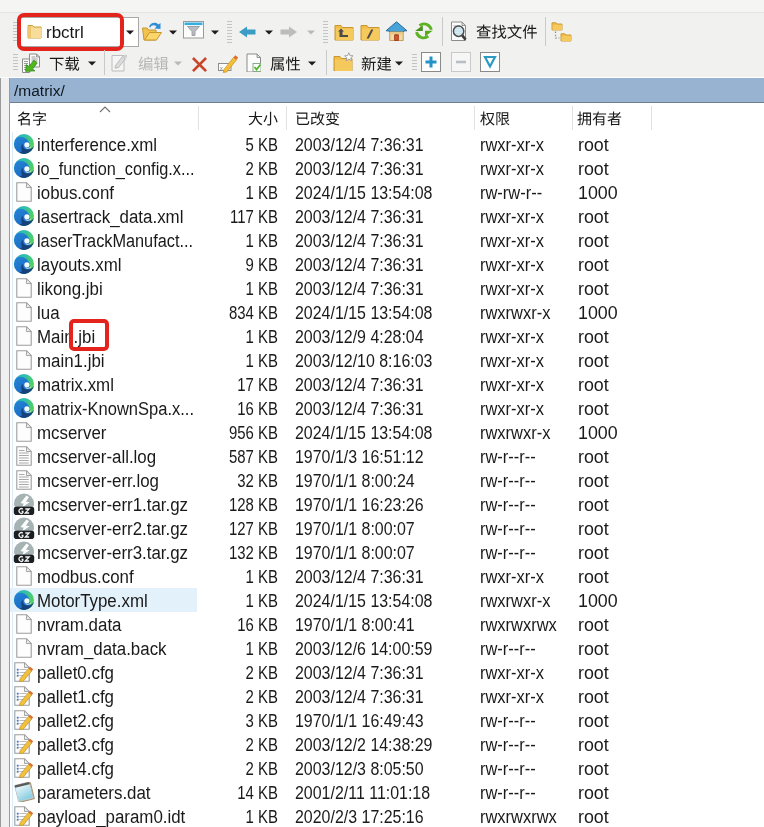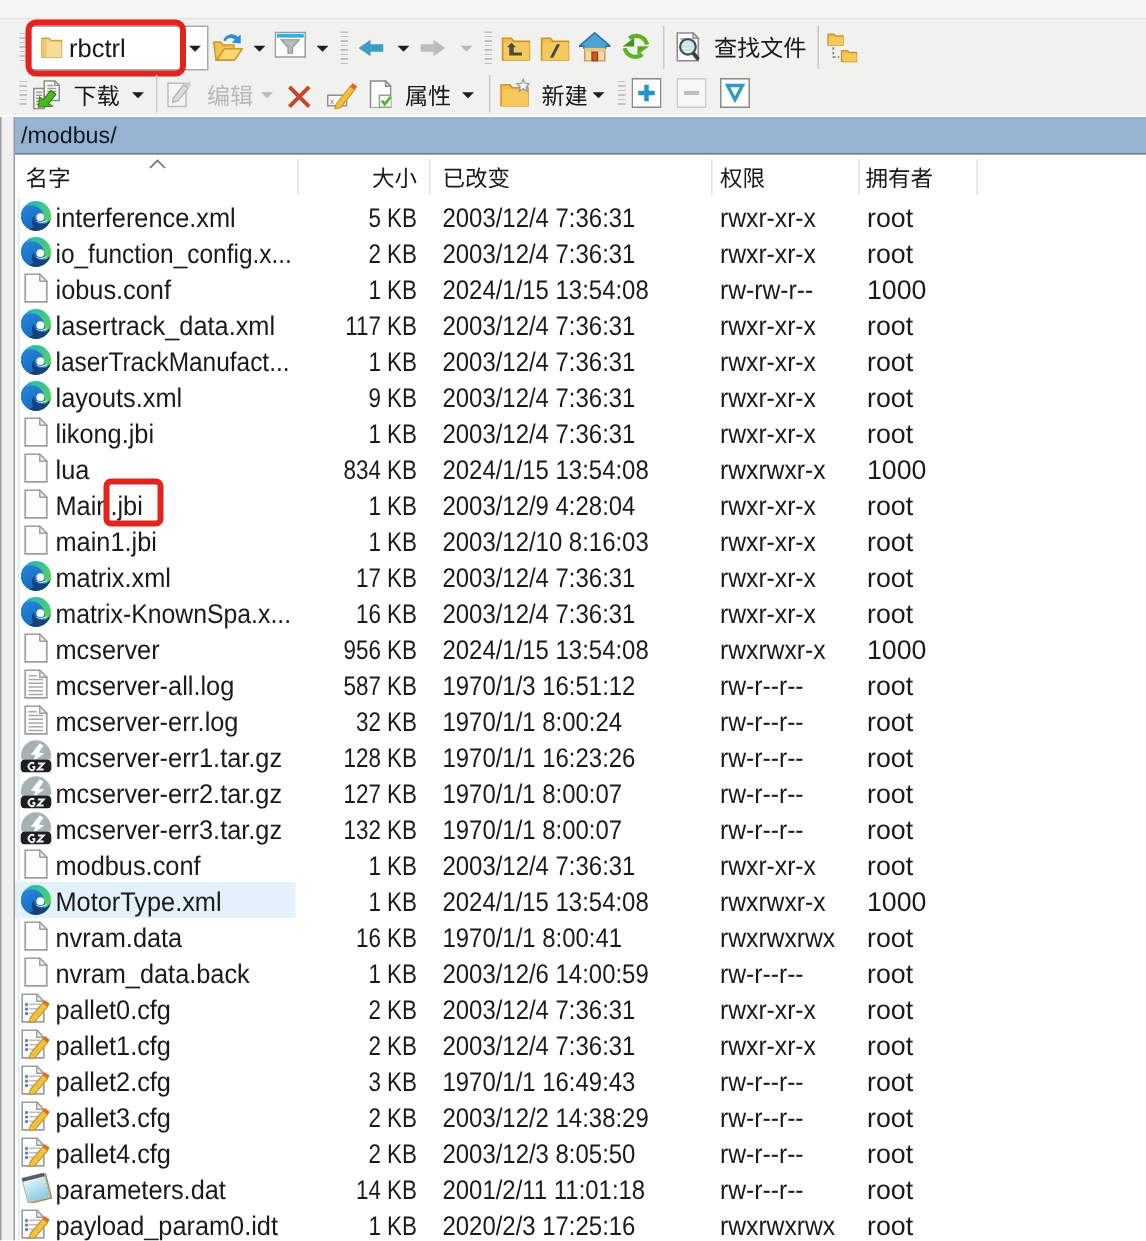--- a/index.html
+++ b/index.html
@@ -215,21 +215,21 @@
     </svg>
 <svg style="position:absolute;left:450.5px;top:52px" width="20" height="20" viewBox="0 0 20 20">
       <rect x="0.5" y="0.5" width="19" height="19" fill="#f6f6f6" stroke="#c9c9c9"></rect>
 <path d="M5 10 H 15" stroke="#b9bfc4" stroke-width="2.6"></path>
     </svg>
 <svg style="position:absolute;left:480px;top:52px" width="20" height="20" viewBox="0 0 20 20">
       <rect x="0.5" y="0.5" width="19" height="19" fill="#fdfdfd" stroke="#8a8a8a"></rect>
 <path d="M5 5 L15 5 L10 14.5 Z" fill="none" stroke="#2d9ac4" stroke-width="2.2"></path>
     </svg>
 <div class="abs" style="left:10px;top:78px;width:754px;height:25px;background:#98b3d2;border-bottom:1px solid #6f7f91"></div>
-<div class="abs" style="left:14px;top:78px;height:25px;display:flex;align-items:center;font-size:15.5px;color:#10181f">/modbus/</div>
+<div class="abs" style="left:14px;top:78px;height:25px;display:flex;align-items:center;font-size:15.5px;color:#10181f">/matrix/</div>
 <svg style="position:absolute;left:16.5px;top:111px" width="30" height="15" viewBox="0 0 30 15">
       <use href="#c12" transform="translate(0.0,0) scale(0.01500)" fill="#1a1a1a"></use>
       <use href="#c13" transform="translate(15.0,0) scale(0.01500)" fill="#1a1a1a"></use>
     </svg>
 <svg class="abs" style="left:99px;top:105.5px" width="12" height="7">
       <path d="M1 6 L6 1 L11 6" fill="none" stroke="#707070" stroke-width="1.1"></path>
     </svg>
 <svg style="position:absolute;left:247.5px;top:110.5px" width="30" height="15" viewBox="0 0 30 15">
       <use href="#c14" transform="translate(0.0,0) scale(0.01500)" fill="#1a1a1a"></use>
       <use href="#c15" transform="translate(15.0,0) scale(0.01500)" fill="#1a1a1a"></use>

